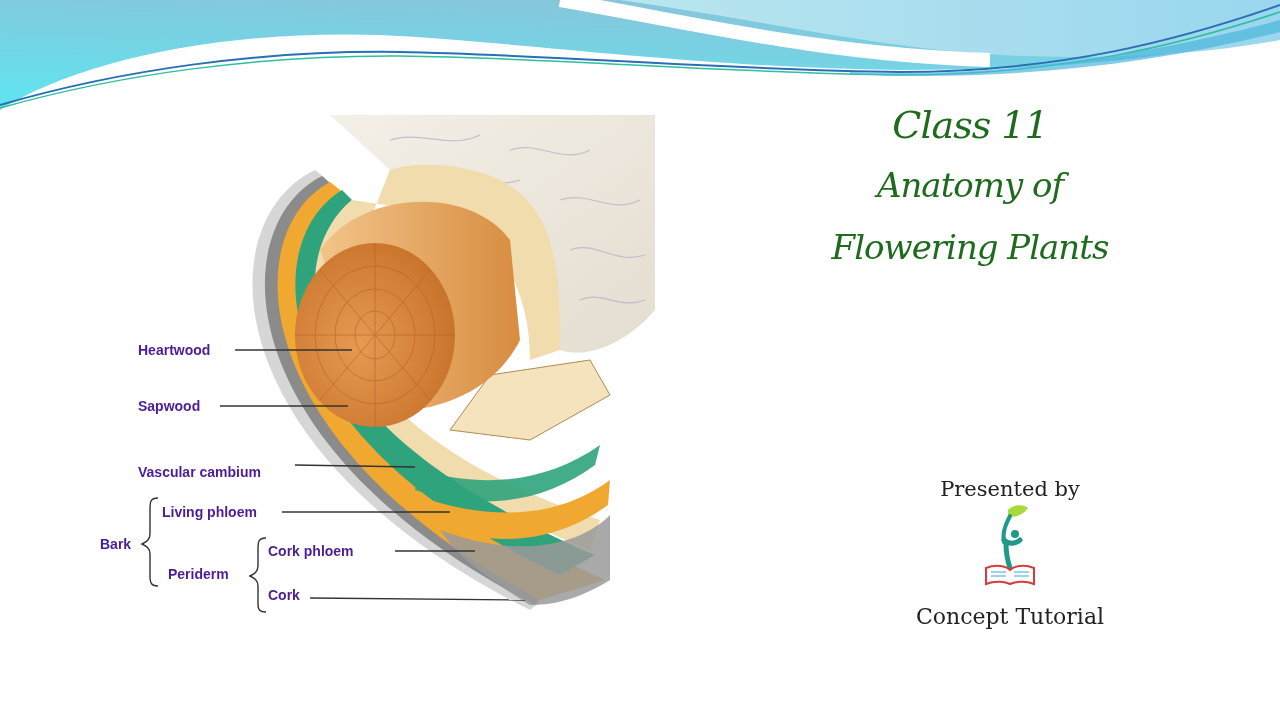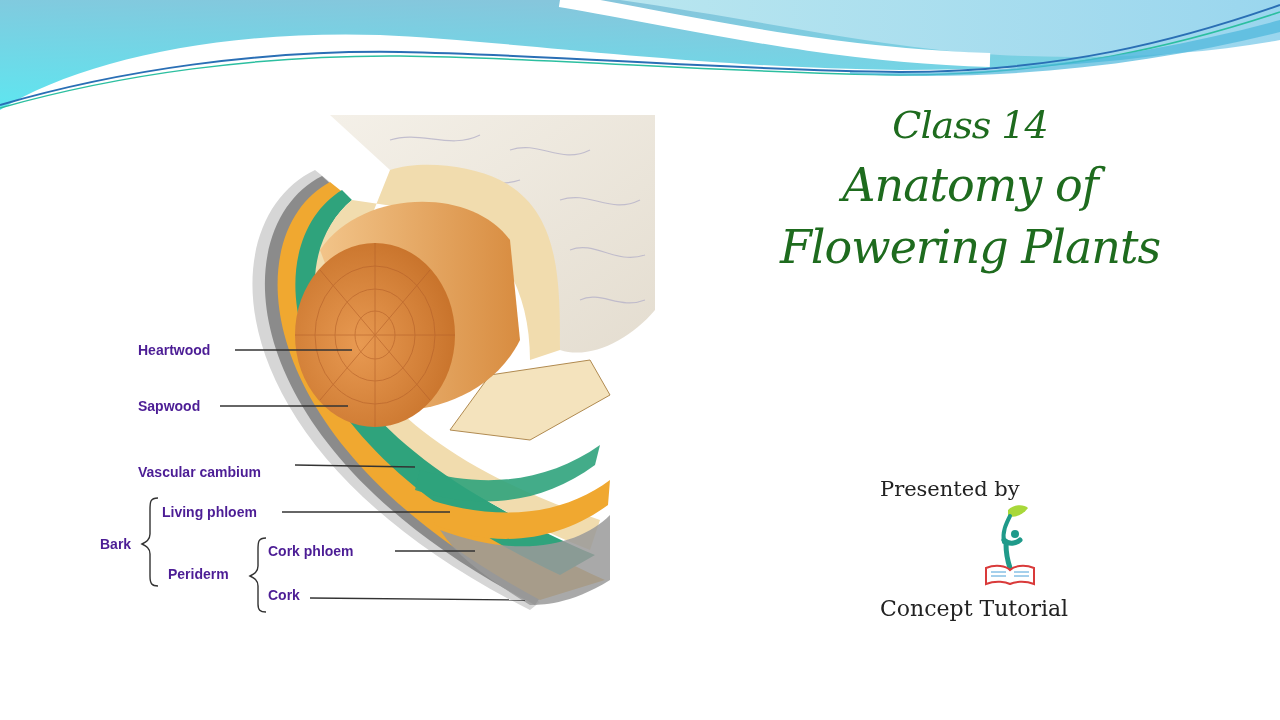--- a/index.html
+++ b/index.html
@@ -17,26 +17,26 @@
     font-weight: bold;
     font-size: 14px;
     color: #4c1d95;
     white-space: nowrap;
     line-height: 16px;
   }
 
   .title-block { position: absolute; left: 740px; top: 100px; width: 460px; text-align: center; }
   .t-class { font-family: "DejaVu Serif", serif; font-style: italic; font-size: 38px; color: #1e6b1e; line-height: 50px; letter-spacing: -1px; }
   .t-main { font-family: "DejaVu Serif", serif; font-style: italic; font-weight: bold; font-size: 42px; color: #0f2e45; line-height: 56px; letter-spacing: -1.5px; margin-top: 0px; }
-  .t-sub { font-family: "DejaVu Serif", serif; font-style: italic; font-size: 46px; color: #1e6b1e; line-height: 62px; letter-spacing: -1px; }
+  .t-sub { font-family: "DejaVu Serif", serif; font-style: italic; font-size: 34px; color: #1e6b1e; line-height: 62px; letter-spacing: -1px; }
 
-  .presenter { position: absolute; left: 880px; top: 474px; width: 260px; }
+  .presenter { position: absolute; left: 880px; top: 474px; width: 260px; text-align: center; }
   .presented-by { font-family: "DejaVu Serif", serif; font-size: 21px; color: #222; line-height: 30px; }
   .logo { width: 60px; height: 82px; margin: 0 auto; display: block; }
-  .brand { font-family: "DejaVu Serif", serif; font-size: 22px; color: #222; line-height: 30px; margin-top: 8px; }
+  .brand { font-family: "DejaVu Serif", serif; font-size: 22px; color: #222; line-height: 30px; margin-top: 16px; }
 </style>
 </head>
 <body>
 
 <svg class="header-wave" viewBox="0 0 1280 125" preserveAspectRatio="none">
   <defs>
     <linearGradient id="wl" x1="0" y1="1" x2="0.4" y2="0">
       <stop offset="0" stop-color="#5ee6f0"></stop>
       <stop offset="1" stop-color="#86c6dc"></stop>
     </linearGradient>
@@ -119,21 +119,21 @@
   <div class="label" style="left:48px; top:288px;">Sapwood</div>
   <div class="label" style="left:48px; top:347px;margin-top:7px;">Vascular cambium</div>
   <div class="label" style="left:72px; top:394px;">Living phloem</div>
   <div class="label" style="left:10px; top:426px;">Bark</div>
   <div class="label" style="left:178px; top:433px;">Cork phloem</div>
   <div class="label" style="left:78px; top:456px;">Periderm</div>
   <div class="label" style="left:178px; top:477px;text-align:center;">Cork</div>
 </div>
 
 <div class="title-block">
-  <div class="t-class">Class 14</div>
+  <div class="t-class">Class 11</div>
   <div class="t-sub" style="margin-top:4px;">Anatomy of</div>
   <div class="t-sub">Flowering Plants</div>
 </div>
 
 <div class="presenter">
   <div class="presented-by">Presented by</div>
   <svg class="logo" viewBox="0 0 60 82">
     <path d="M28,6 C34,0 44,0 48,4 C42,12 34,14 28,12 Z" fill="#a8d83a"></path>
     <path d="M30,12 C26,20 22,28 24,38" stroke="#1f9a8a" stroke-width="4" fill="none" stroke-linecap="round"></path>
     <circle cx="35" cy="30" r="4" fill="#1f9a8a"></circle>

